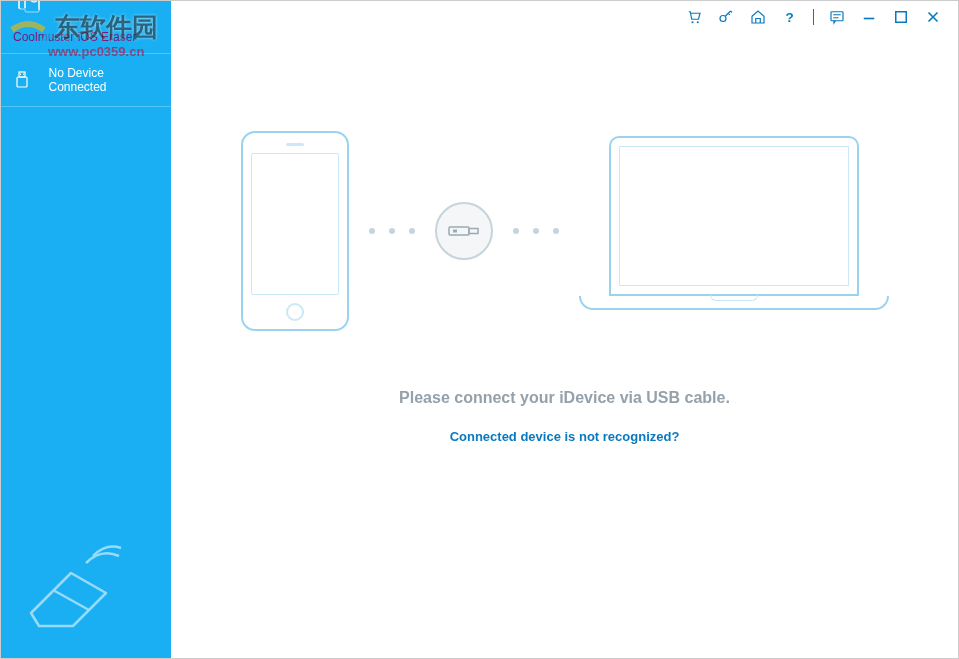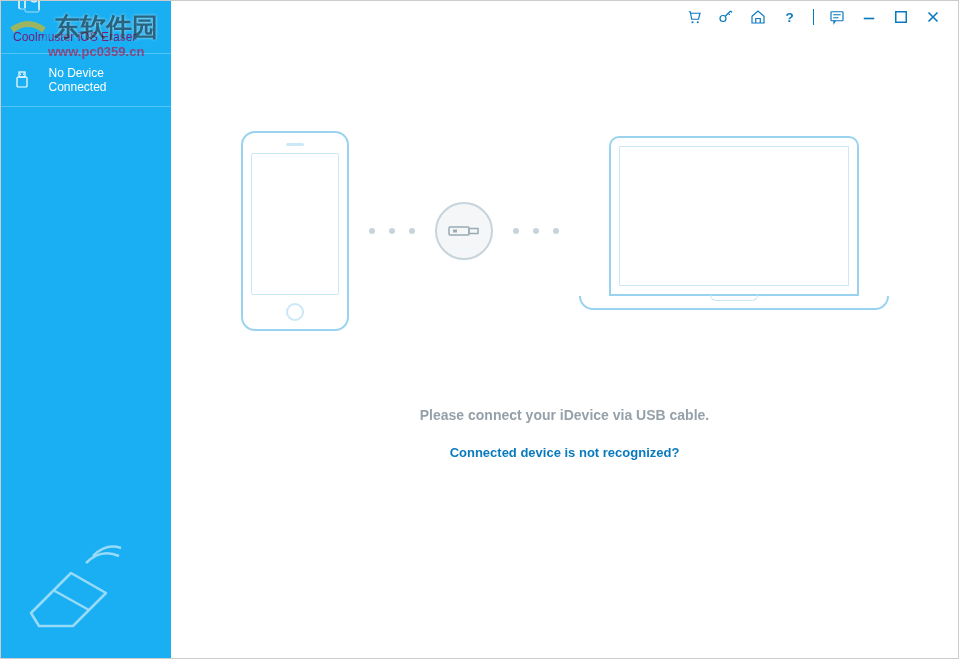--- a/index.html
+++ b/index.html
@@ -37,21 +37,21 @@
     .dot { width: 6px; height: 6px; background: #c7d4dc; border-radius: 50%; }
     
     .usb-circle { width: 58px; height: 58px; border: 2px solid #c7d4dc; border-radius: 50%; background: #f4f6f7; display: flex; align-items: center; justify-content: center; }
     
     .laptop-outline { position: relative; width: 310px; height: 190px; }
     .laptop-screen-frame { width: 250px; height: 160px; border: 2px solid #9ad3ef; border-radius: 10px 10px 0 0; margin: 0 auto; padding: 8px; }
     .laptop-screen-inner { width: 100%; height: 100%; border: 1px solid #cbe8f6; }
     .laptop-base { width: 310px; height: 14px; border: 2px solid #9ad3ef; border-top: none; border-radius: 0 0 20px 20px; position: relative; }
     .laptop-notch { width: 48px; height: 6px; border: 1px solid #cbe8f6; border-top: none; border-radius: 0 0 6px 6px; position: absolute; left: 50%; transform: translateX(-50%); top: -1px; }
     
-    .prompt-text { margin-top: 76px; color: #95a1aa; font-size: 14px; font-weight: bold; }
+    .prompt-text { margin-top: 58px; color: #95a1aa; font-size: 16px; font-weight: bold; }
     .help-link { margin-top: 22px; color: #0a7abf; font-size: 13px; font-weight: bold; cursor: pointer; }
     
     .watermark { position: absolute; top: 8px; left: 4px; opacity: 0.6; pointer-events: none; z-index: 100; }
     .watermark-text { font-size: 26px; font-weight: bold; color: #333; text-shadow: 0 0 3px #fff; }
   </style>
 </head>
 <body>
 
 <div class="app-container">
 

